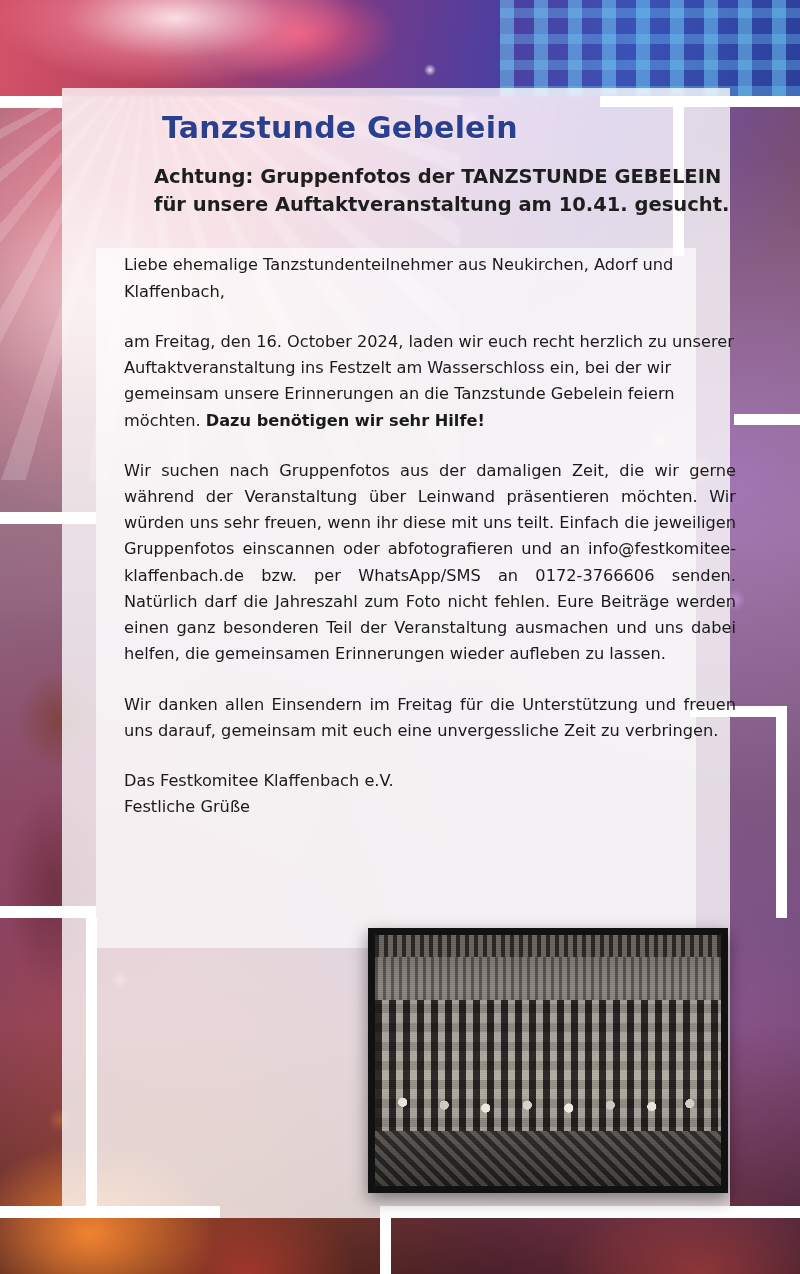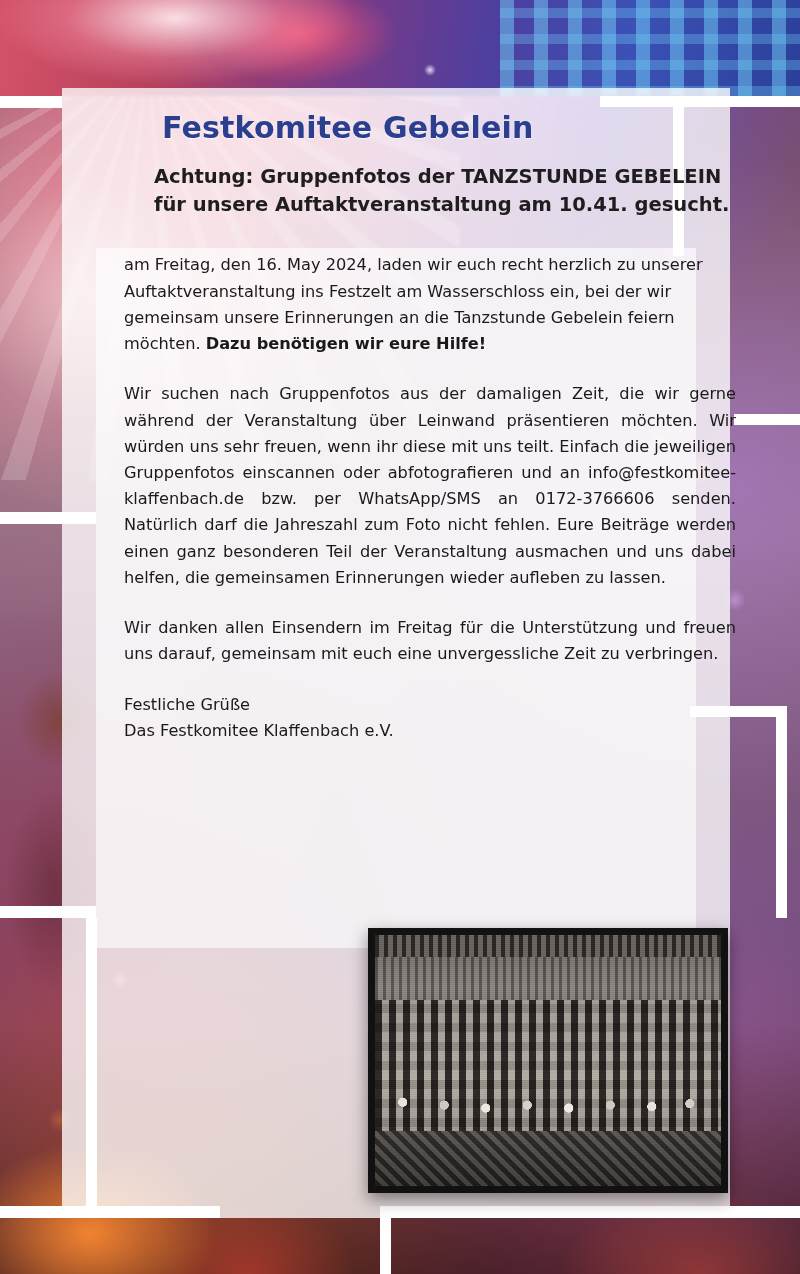--- a/index.html
+++ b/index.html
@@ -251,35 +251,36 @@
   <div class="bar bar-right-3"></div>
   <div class="bar bar-v-right-2"></div>
   <div class="bar bar-low-left"></div>
   <div class="bar bar-v-left-b"></div>
   <div class="bar bar-bot-left"></div>
   <div class="bar bar-bottom"></div>
   <div class="bar bar-v-bottom"></div>
 
   <div class="content">
 
-    <h1 class="title">Festkomitee Gebelein</h1>
+    <h1 class="title">Tanzstunde Gebelein</h1>
 
     <h2 class="subtitle">Achtung: Gruppenfotos der TANZSTUNDE GEBELEIN für unsere Auftaktveranstaltung am 10.41. gesucht.</h2>
 
     <div class="body">
-
-      <p class="no-justify"><span>am Freitag, den 16. May 2024, laden wir euch recht herzlich zu unserer Auftaktveranstaltung ins Festzelt am Wasserschloss ein, bei der wir gemeinsam unsere Erinnerungen an die Tanzstunde Gebelein feiern möchten. </span><strong>Dazu benötigen wir eure Hilfe!</strong></p>
+      <p class="no-justify">Liebe ehemalige Tanzstundenteilnehmer aus Neukirchen, Adorf und Klaffenbach,</p>
+
+      <p class="no-justify"><span>am Freitag, den 16. October 2024, laden wir euch recht herzlich zu unserer Auftaktveranstaltung ins Festzelt am Wasserschloss ein, bei der wir gemeinsam unsere Erinnerungen an die Tanzstunde Gebelein feiern möchten. </span><strong>Dazu benötigen wir sehr Hilfe!</strong></p>
 
       <p>Wir suchen nach Gruppenfotos aus der damaligen Zeit, die wir gerne während der Veranstaltung über Leinwand präsentieren möchten. Wir würden uns sehr freuen, wenn ihr diese mit uns teilt. Einfach die jeweiligen Gruppenfotos einscannen oder abfotografieren und an info@festkomitee-klaffenbach.de bzw. per WhatsApp/SMS an 0172-3766606 senden. Natürlich darf die Jahreszahl zum Foto nicht fehlen. Eure Beiträge werden einen ganz besonderen Teil der Veranstaltung ausmachen und uns dabei helfen, die gemeinsamen Erinnerungen wieder aufleben zu lassen.</p>
 
       <p>Wir danken allen Einsendern im Freitag für die Unterstützung und freuen uns darauf, gemeinsam mit euch eine unvergessliche Zeit zu verbringen.</p>
 
       <div class="sig">
+        <div>Das Festkomitee Klaffenbach e.V.</div>
         <div>Festliche Grüße</div>
-        <div>Das Festkomitee Klaffenbach e.V.</div>
       </div>
     </div>
   </div>
 
   <div class="photo-wrap">
     <div class="photo">
       <div class="ph-curtain"></div>
       <div class="ph-valance"></div>
       <div class="ph-crowd"></div>
       <div class="ph-floor"></div>

